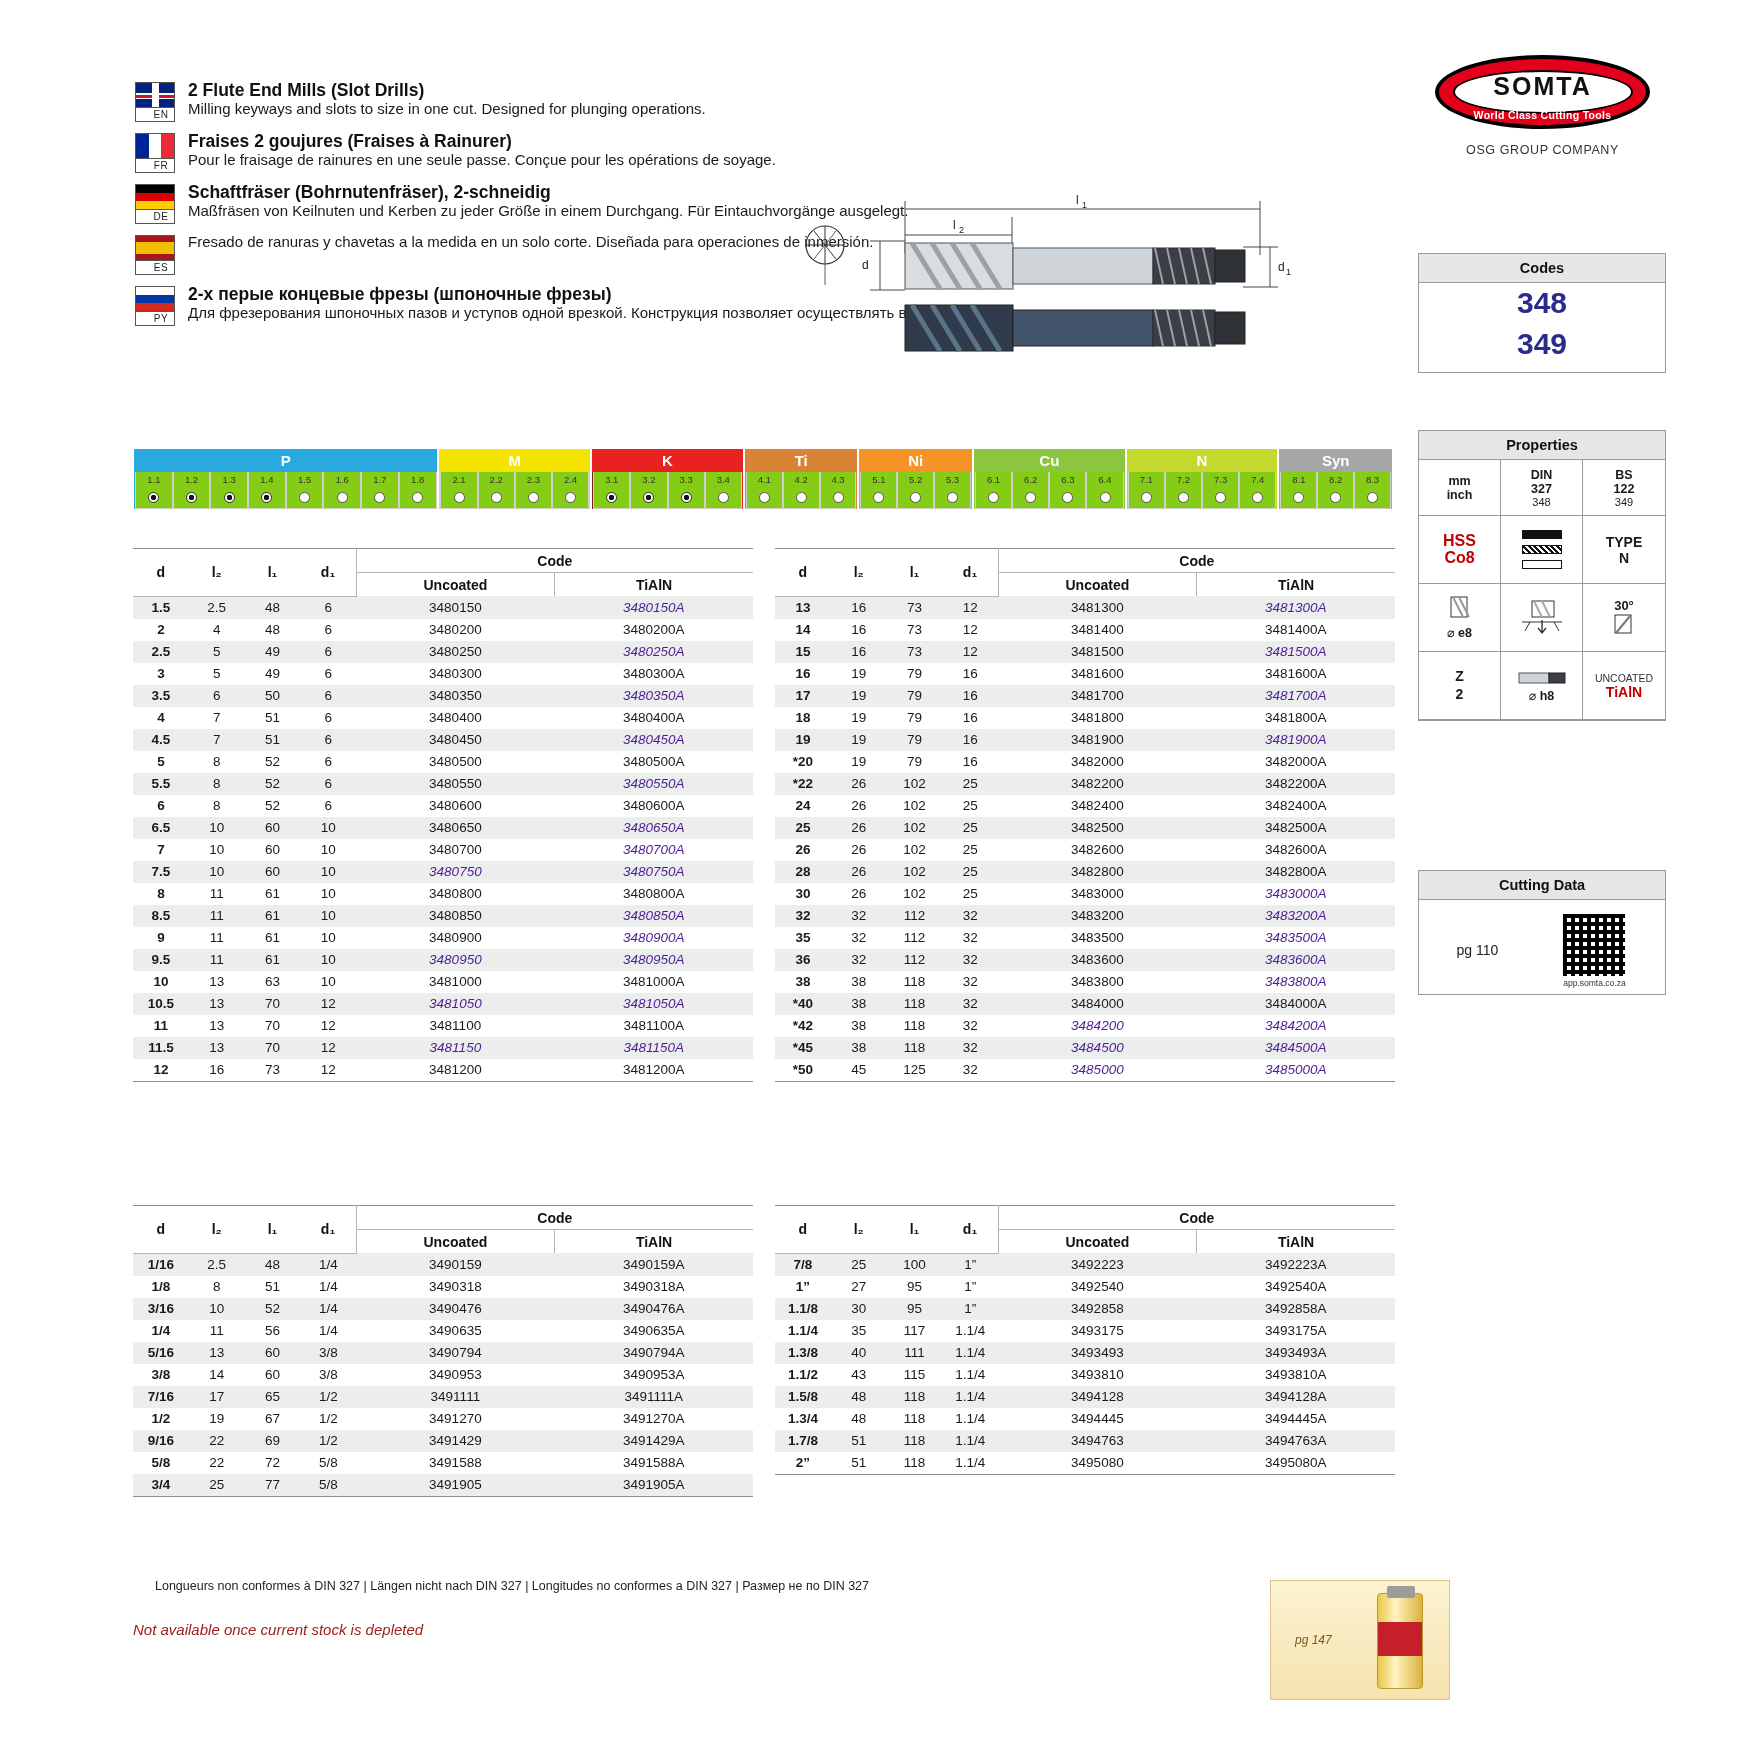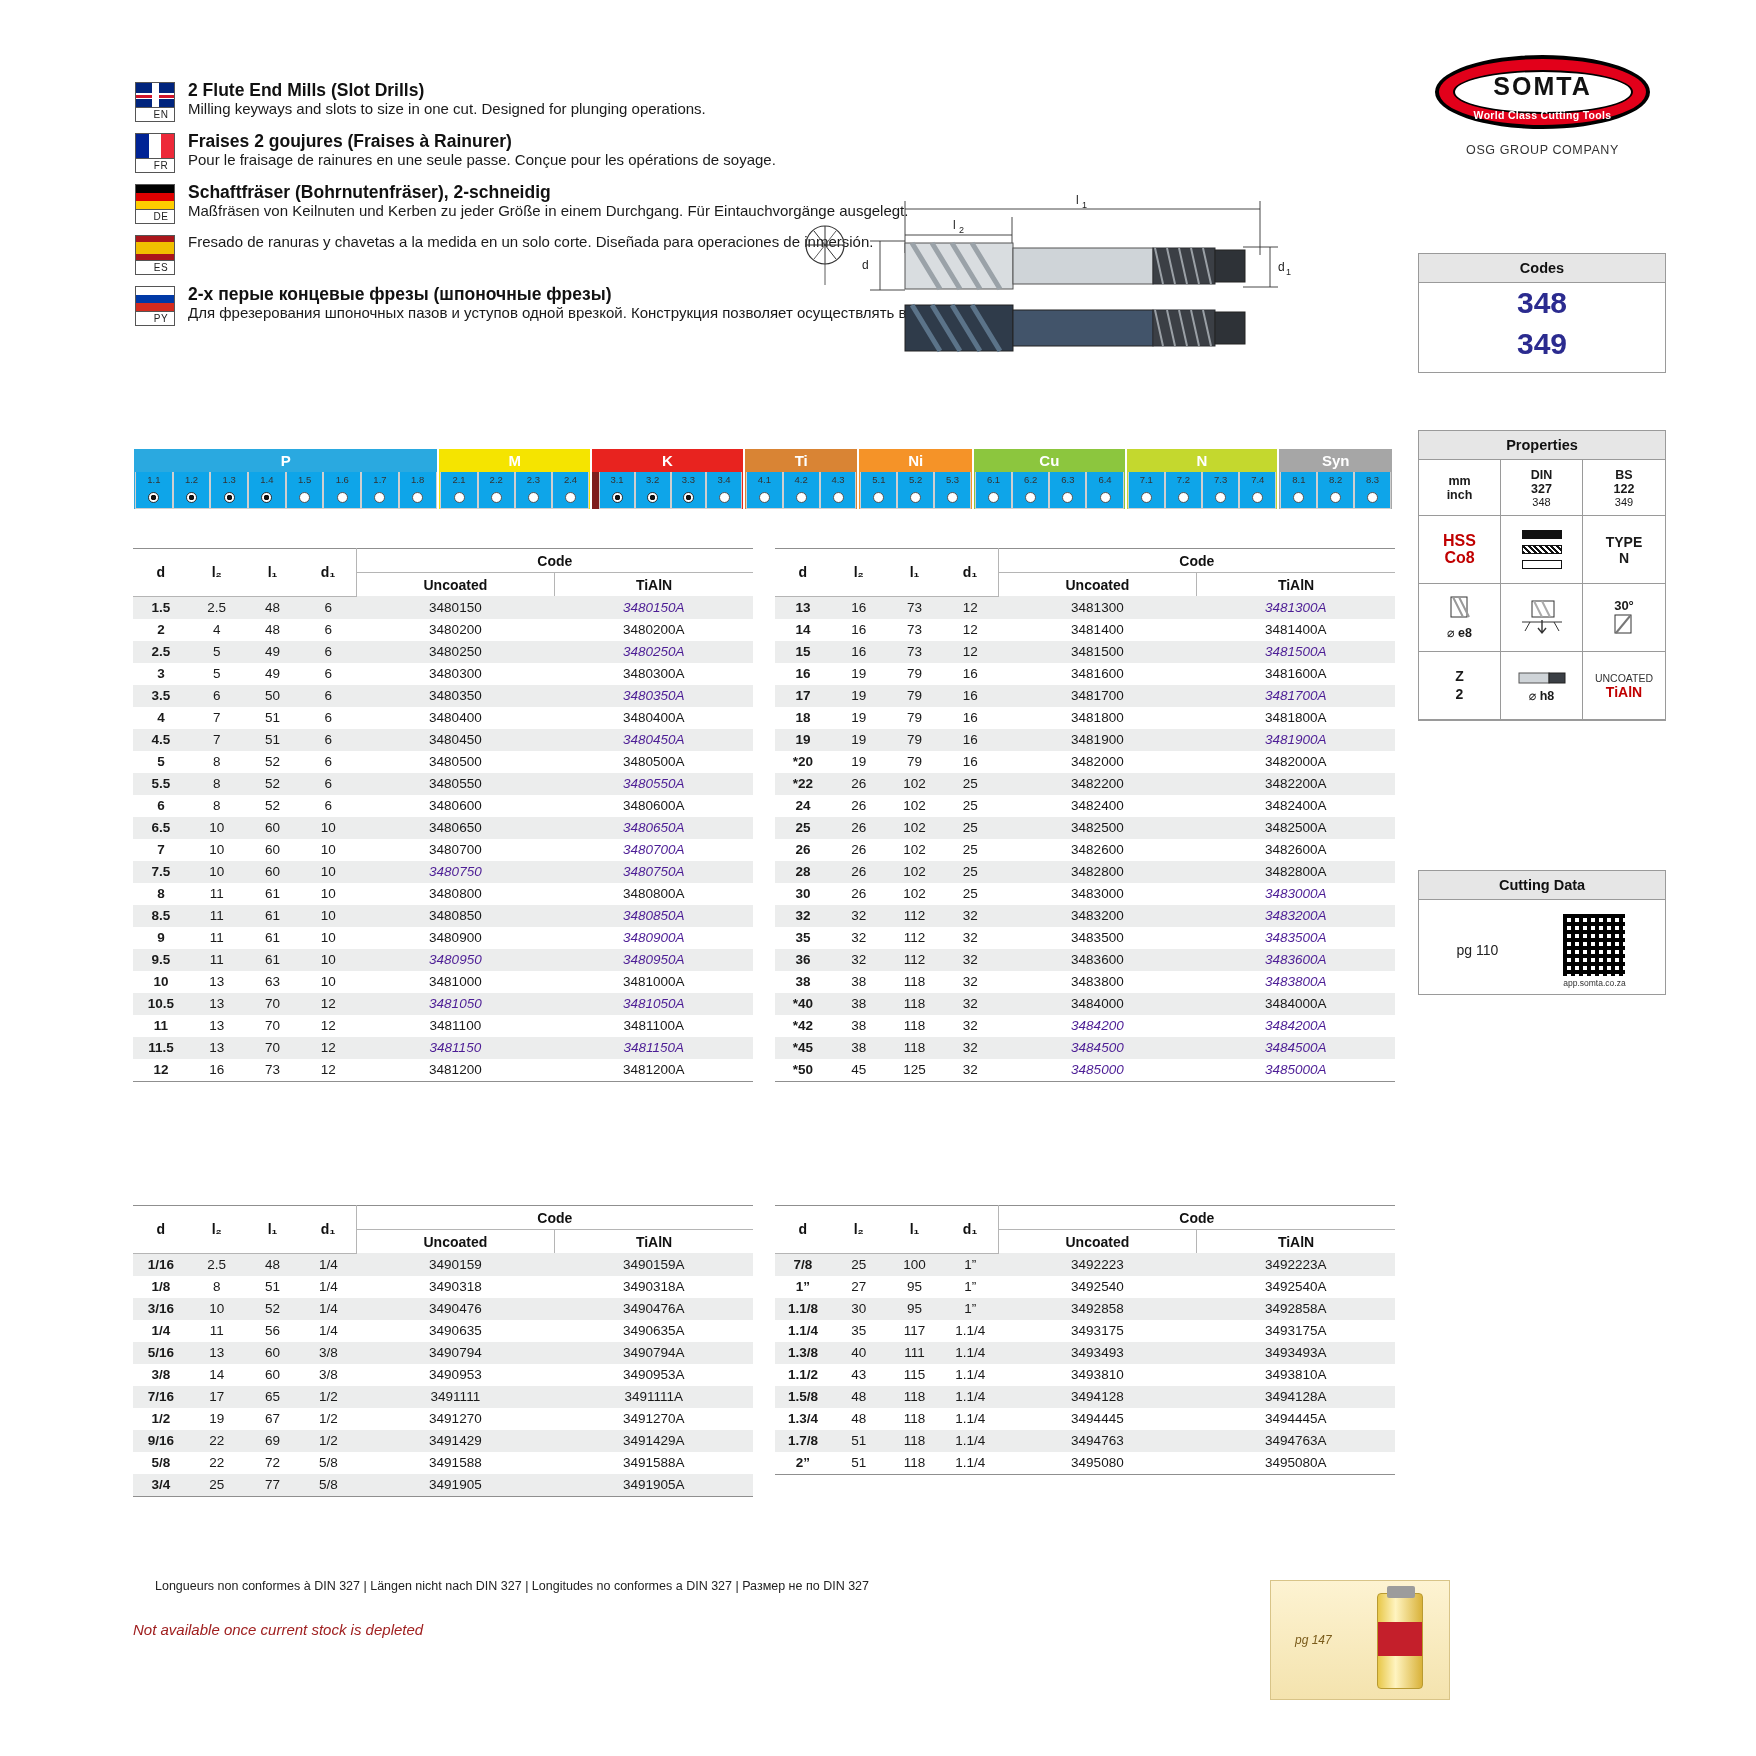--- a/index.html
+++ b/index.html
@@ -95,21 +95,21 @@
       repeating-linear-gradient(to right,#000 0 4px,#fff 4px 8px),
       repeating-linear-gradient(to bottom,#000 0 4px,transparent 4px 8px);
     background-blend-mode:multiply; border:2px solid #fff; }
   .qr-cap { font-size:8.5px; text-align:center; color:#333; }
 
   
   .matbar { position:absolute; left:133px; top:448px; width:1260px; }
   .mat-groups { display:flex; }
   .mat-g { border:1px solid #fff; }
   .mat-title { color:#fff; font-weight:bold; text-align:center; font-size:15px; padding:3px 0; }
-  .mat-cells { display:flex; background:#0ea5e9; }
+  .mat-cells { display:flex; background:#84cc16; }
   .mat-c { border:1px solid #cfcfcf; border-top:none; width:100%; }
   .mat-c .num { font-size:9.5px; text-align:center; padding:2px 0 1px; color:#333; }
   .mat-c .dotwrap { height:22px; display:flex; align-items:center; justify-content:center; }
   .dot { width:11px; height:11px; border-radius:50%; border:1.5px solid #555; background:#fff; }
   .dot.filled { background:radial-gradient(circle, #111 0 42%, #fff 46% 100%); border:1.5px solid #333; }
 
   
   .tbl { position:absolute; border-collapse:collapse; font-size:13.5px; }
   .tbl th, .tbl td { text-align:center; padding:3.5px 4px; }
   .tbl thead th { font-weight:bold; font-size:14px; color:#111; }
@@ -431,21 +431,21 @@
             <div class="mat-c">
               <div class="num">2.4</div>
               <div class="dotwrap">
                 <span class="dot "></span>
               </div>
             </div>
           </div>
         </div>
         <div class="mat-g" style="width: 12.1212%;">
           <div class="mat-title" style="background:#e8231f;color:#ffffff">K</div>
-          <div class="mat-cells" style="border-left:7px solid #7f1d1d;border-right:1px solid #e8231f">
+          <div class="mat-cells" style="border-left:1px solid #7f1d1d;border-right:1px solid #e8231f">
             <div class="mat-c">
               <div class="num">3.1</div>
               <div class="dotwrap">
                 <span class="dot filled"></span>
               </div>
             </div>
             <div class="mat-c">
               <div class="num">3.2</div>
               <div class="dotwrap">
                 <span class="dot filled"></span>

